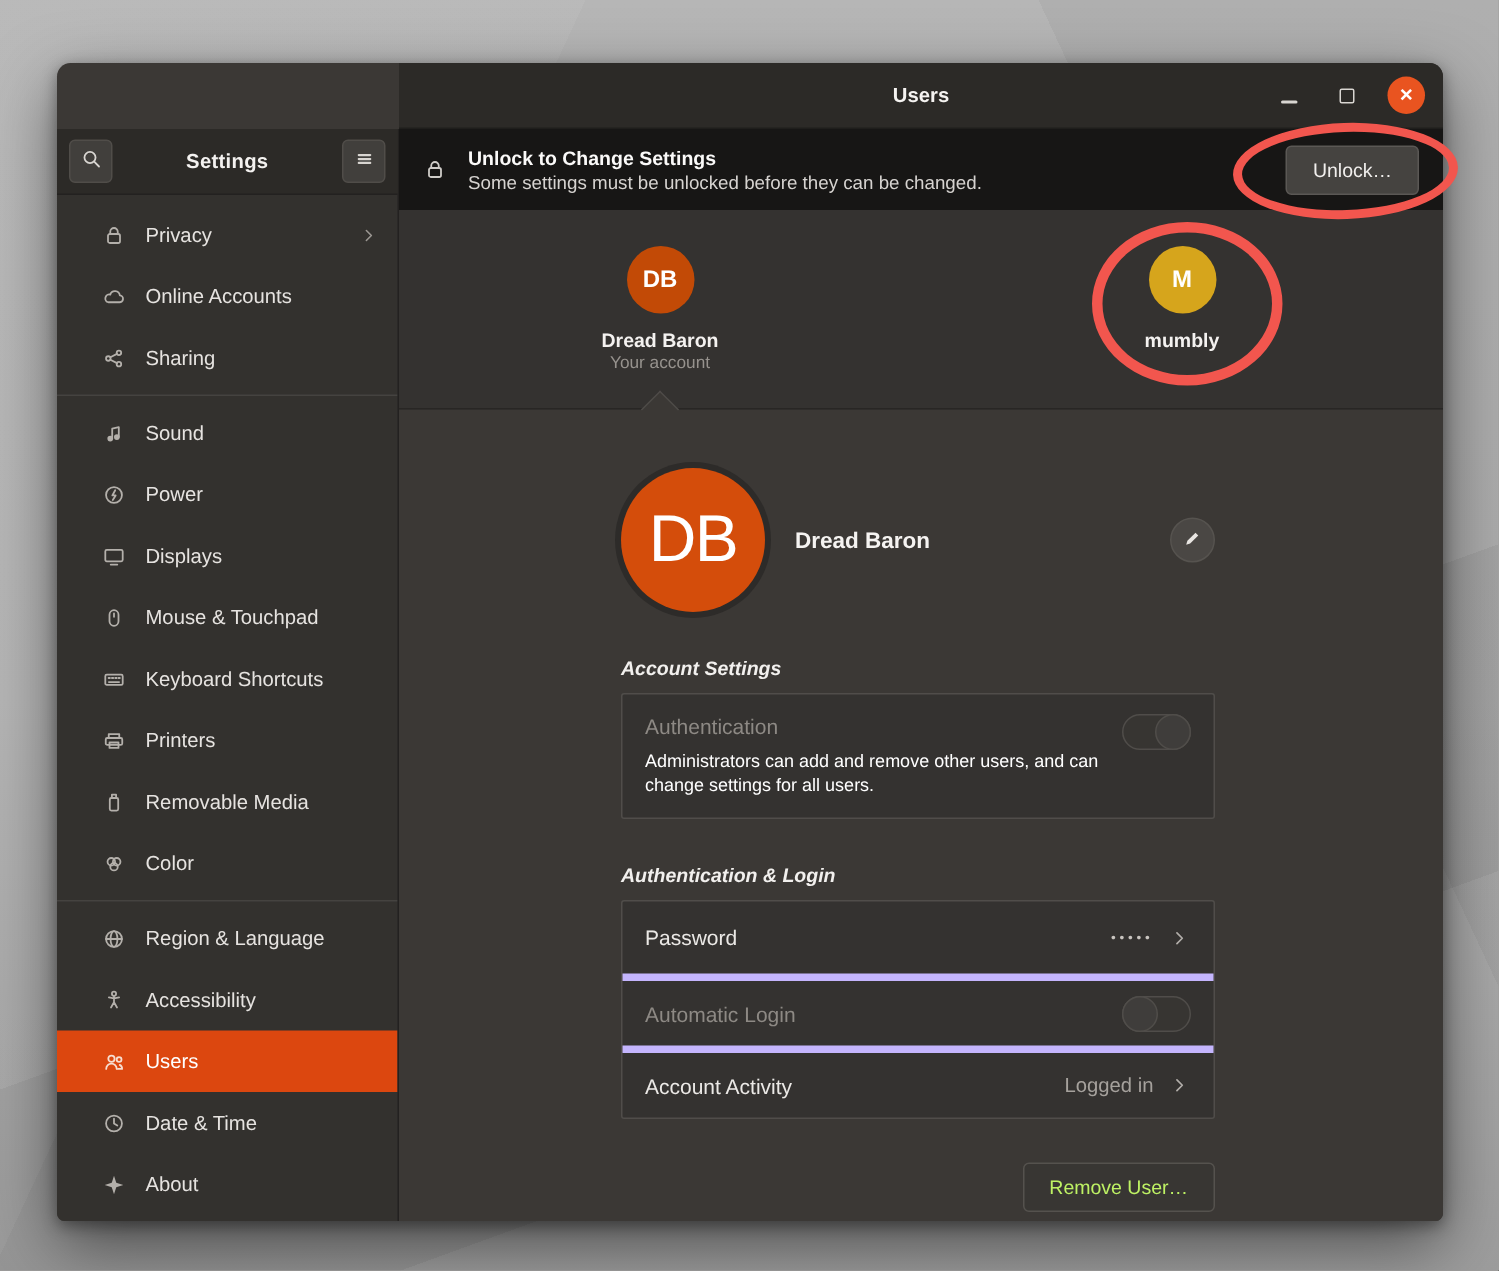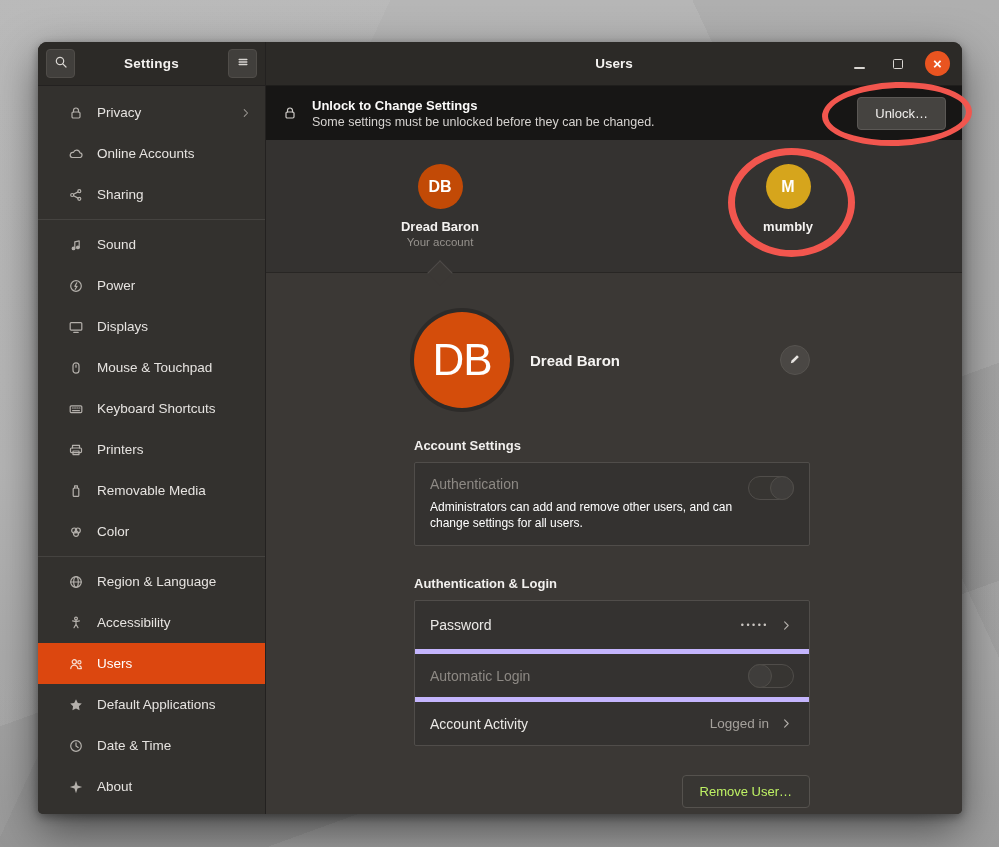--- a/index.html
+++ b/index.html
@@ -14,21 +14,21 @@
       linear-gradient(245deg,rgba(0,0,0,.04) 0 22%,transparent 22%),
       linear-gradient(160deg,transparent 0 60%,rgba(0,0,0,.05) 60% 78%,transparent 78%);}
 
   .window{position:absolute;left:38px;top:42px;width:924px;height:772px;
     border-radius:9px 9px 5px 5px;overflow:hidden;display:flex;
     box-shadow:0 3px 10px rgba(0,0,0,.38),0 16px 44px rgba(0,0,0,.5);
     background:#3b3835;}
 
   
   .sidebar{width:228px;flex:0 0 228px;background:#33312e;display:flex;
-    flex-direction:column;border-right:1px solid #232120;}
+    flex-direction:column;border-right:1px solid #232120;margin-top:44px;}
   .sidebar-header{height:44px;flex:0 0 44px;background:#2c2a27;
     border-bottom:1px solid #232120;display:flex;align-items:center;
     padding:0 8px;gap:8px;}
   .hdr-btn{width:29px;height:29px;border:1px solid #504d49;border-radius:4px;
     background:#413f3c;color:#d8d5d1;display:flex;align-items:center;
     justify-content:center;cursor:pointer;}
   .hdr-btn svg{width:16px;height:16px;}
   .sidebar-title{flex:1;text-align:center;color:#f4f2f0;font-weight:700;
     font-size:13.5px;letter-spacing:.2px;}
   .sidebar-list{flex:1;padding-top:6px;overflow:hidden;}
@@ -95,21 +95,21 @@
     justify-content:center;color:#fff;font-weight:400;font-size:44px;
     letter-spacing:-1px;}
   .profile-name{margin-left:20px;color:#f5f3f1;font-weight:700;font-size:15px;
     flex:1;}
   .edit-btn{width:30px;height:30px;border-radius:50%;background:#4a4744;
     border:1px solid #56534f;color:#e8e5e2;display:flex;align-items:center;
     justify-content:center;cursor:pointer;}
   .edit-btn svg{width:14px;height:14px;}
 
   .section-heading{margin-top:30px;margin-bottom:9px;color:#f2f0ee;
-    font-weight:700;font-size:13px;}
+    font-weight:700;font-size:13px;font-style:italic;}
   .card{border:1px solid #504d4a;border-radius:2px;background:#343230;}
   .card-row{display:flex;align-items:center;padding:0 15px;min-height:48px;}
   .card-row + .card-row{border-top:5px solid #c4b5fd;}
   .card-row.tall{align-items:flex-start;padding:13px 15px 14px;}
   .row-main{flex:1;min-width:0;}
   .row-label{font-size:14px;color:#ebe9e6;}
   .card-row.disabled .row-label{color:#8d8984;}
   .row-desc{margin-top:7px;color:#ffffff;font-size:12px;line-height:16px;
     max-width:310px;}
   .row-right{display:flex;align-items:center;gap:10px;margin-left:12px;}
@@ -331,30 +331,20 @@
                 <path d="M10.6 12.6h2.8a2.9 2.9 0 0 0-1.6-2.7"></path>
               </g>
             </svg>
           </span>
           <span class="lbl">Users</span>
         </div>
         <div class="side-item">
           <span class="icn">
             <svg viewBox="0 0 16 16">
               <g fill="none" stroke="currentColor" stroke-width="1.2" stroke-linecap="round" stroke-linejoin="round">
-                <path d="M8 2.2l1.8 3.7 4 .6-2.9 2.8.7 4L8 11.4l-3.6 1.9.7-4-2.9-2.8 4-.6z" fill="currentColor" stroke="none"></path>
-              </g>
-            </svg>
-          </span>
-          <span class="lbl">Default Applications</span>
-        </div>
-        <div class="side-item">
-          <span class="icn">
-            <svg viewBox="0 0 16 16">
-              <g fill="none" stroke="currentColor" stroke-width="1.2" stroke-linecap="round" stroke-linejoin="round">
                 <circle cx="8" cy="8" r="5.3"></circle>
                 <path d="M8 4.8V8l2.2 1.4"></path>
               </g>
             </svg>
           </span>
           <span class="lbl">Date &amp; Time</span>
         </div>
         <div class="side-item">
           <span class="icn">
             <svg viewBox="0 0 16 16">

